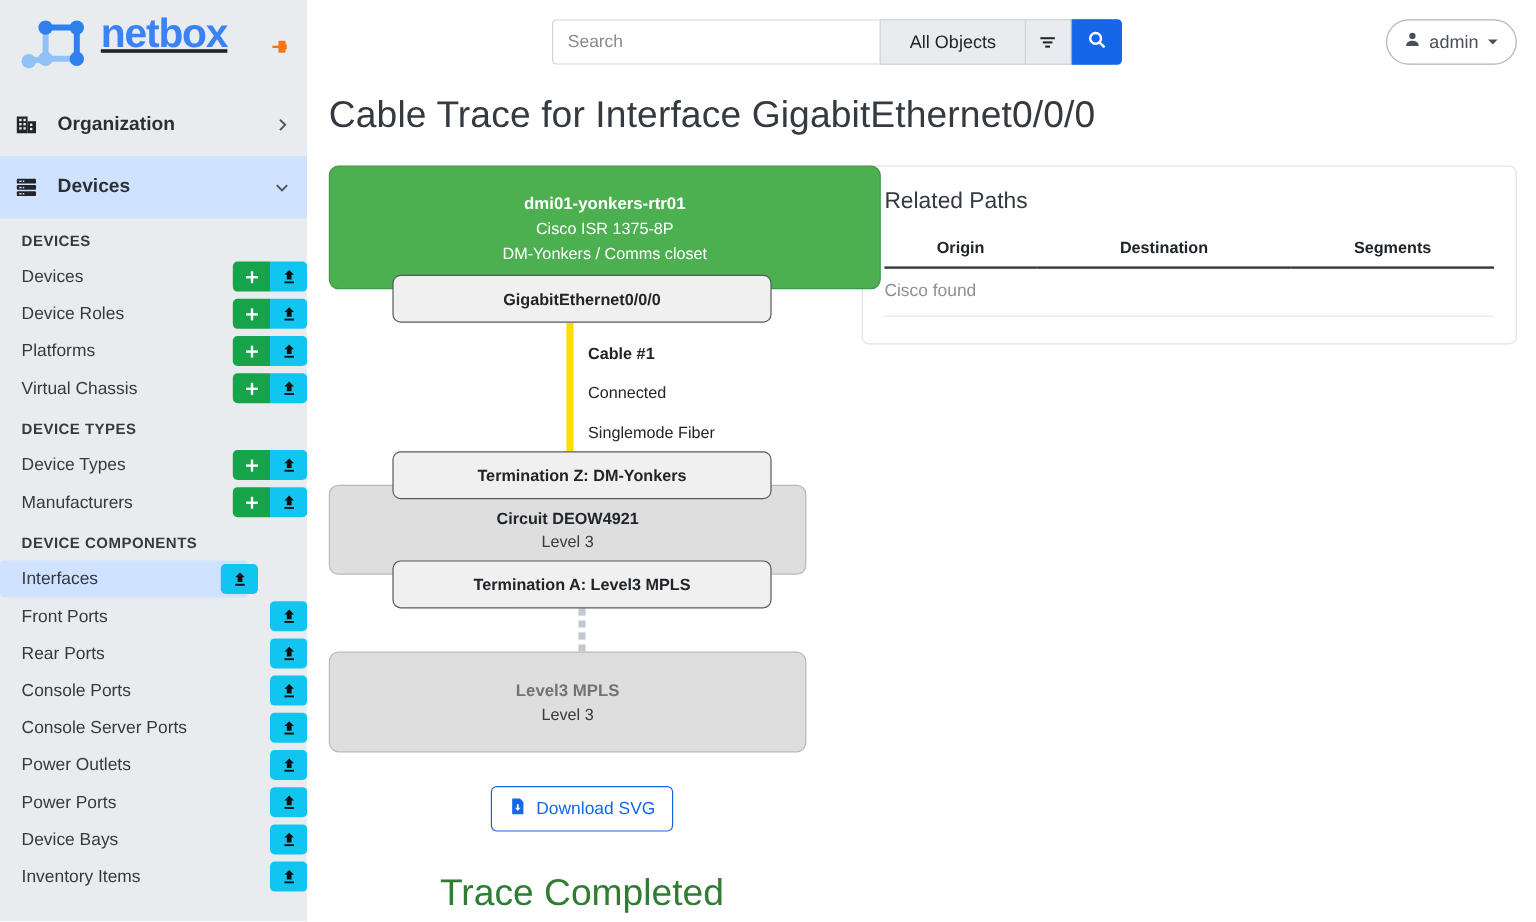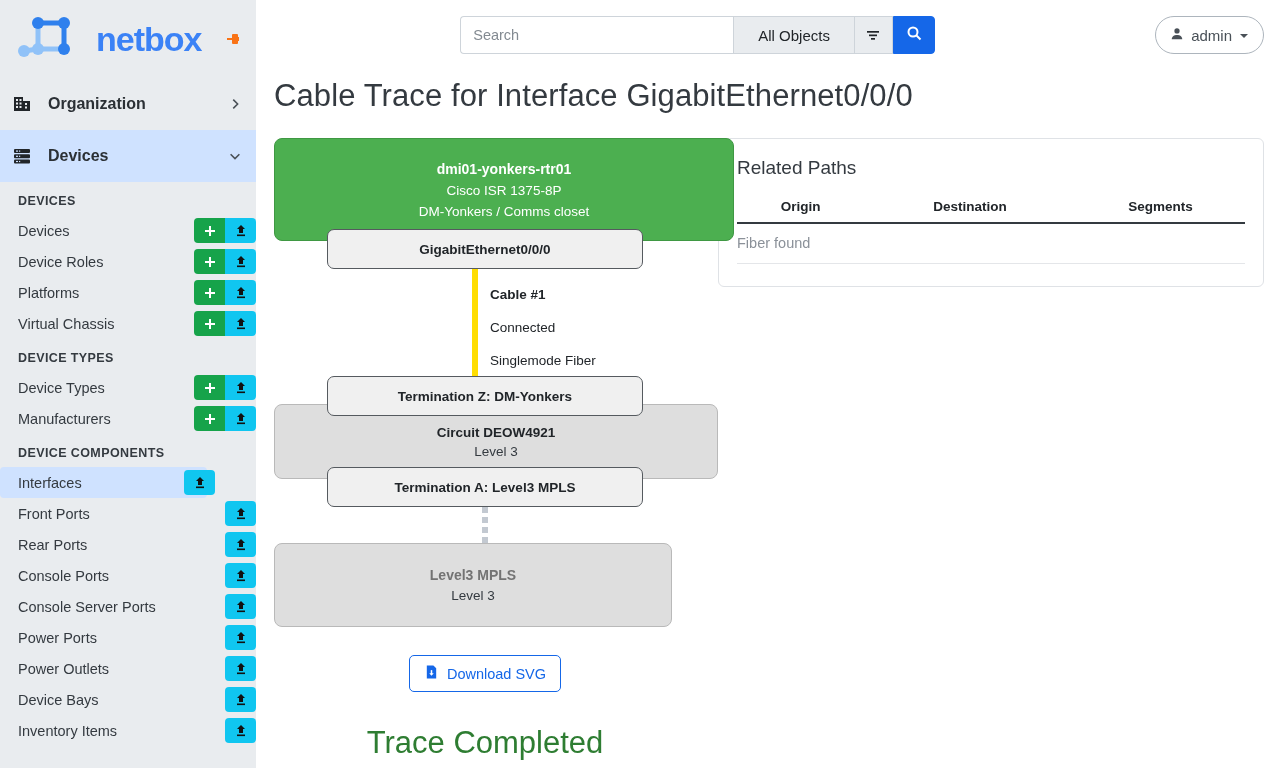--- a/index.html
+++ b/index.html
@@ -18,21 +18,21 @@
     background: #e9ecef;
     flex: 0 0 256px;
     overflow: hidden;
     position: relative;
   }
   .brand-row {
     height: 78px;
     display: flex; align-items: center;
     padding: 0 14px 0 16px;
   }
-  .brand-logo { display: flex; align-items: center; gap: 16px; flex: 1; }
+  .brand-logo { display: flex; align-items: flex-start; gap: 4px; flex: 1; text-decoration: underline; }
   .netbox-word {
     font-size: 34px; font-weight: 700; color: #3b82f6;
     letter-spacing: -1px; line-height: 1;
   }
   .pin-icon { color: #f97316; display: flex; align-items: center; cursor: pointer; }
 
   .nav-group {
     display: flex; align-items: center;
     height: 52px; padding: 0 14px 0 12px;
     cursor: pointer;
@@ -166,21 +166,21 @@
   }
   .cable-meta {
     position: absolute; left: 216px; top: 18px;
     display: flex; flex-direction: column; gap: 18px;
     font-size: 13.5px; color: #212529;
   }
   .cable-meta .c1 { font-weight: 700; }
 
   .circuit-wrap { position: relative; }
   .circuit-box {
-    width: 444px; height: 75px;
+    width: 398px; height: 75px;
     background: #dedede;
     border: 1px solid #b9b9b9;
     border-radius: 8px;
     display: flex; flex-direction: column;
     align-items: center; justify-content: center;
     gap: 4px;
     margin-top: -12px;
     position: relative; z-index: 1;
   }
   .circuit-box .t1 { font-size: 13.5px; font-weight: 700; color: #212529; }
@@ -495,33 +495,33 @@
         <span class="mini-btn imp solo">
           <svg width="12" height="13" viewBox="0 0 12 13" fill="currentColor">
               <path d="M6 1l4 4H8v4H4V5H2z"></path>
               <rect x="2" y="10.5" width="8" height="1.6"></rect>
             </svg>
         </span>
       </span>
     </div>
 
     <div class="nav-item">
+      <span class="label">Power Outlets</span>
+      <span class="btn-pair">
+        <span class="mini-btn imp solo">
+          <svg width="12" height="13" viewBox="0 0 12 13" fill="currentColor">
+              <path d="M6 1l4 4H8v4H4V5H2z"></path>
+              <rect x="2" y="10.5" width="8" height="1.6"></rect>
+            </svg>
+        </span>
+      </span>
+    </div>
+
+    <div class="nav-item">
       <span class="label">Power Ports</span>
-      <span class="btn-pair">
-        <span class="mini-btn imp solo">
-          <svg width="12" height="13" viewBox="0 0 12 13" fill="currentColor">
-              <path d="M6 1l4 4H8v4H4V5H2z"></path>
-              <rect x="2" y="10.5" width="8" height="1.6"></rect>
-            </svg>
-        </span>
-      </span>
-    </div>
-
-    <div class="nav-item">
-      <span class="label">Power Outlets</span>
       <span class="btn-pair">
         <span class="mini-btn imp solo">
           <svg width="12" height="13" viewBox="0 0 12 13" fill="currentColor">
               <path d="M6 1l4 4H8v4H4V5H2z"></path>
               <rect x="2" y="10.5" width="8" height="1.6"></rect>
             </svg>
         </span>
       </span>
     </div>
 
@@ -665,21 +665,21 @@
           <table class="rp">
             <thead>
               <tr>
                 <th class="c1">Origin</th>
                 <th class="c2">Destination</th>
                 <th class="c3">Segments</th>
               </tr>
             </thead>
             <tbody>
               <tr>
-                <td colspan="3">Fiber found</td>
+                <td colspan="3">Cisco found</td>
               </tr>
             </tbody>
           </table>
         </div>
       </div>
 
     </div>
   </main>
 </div>
 

